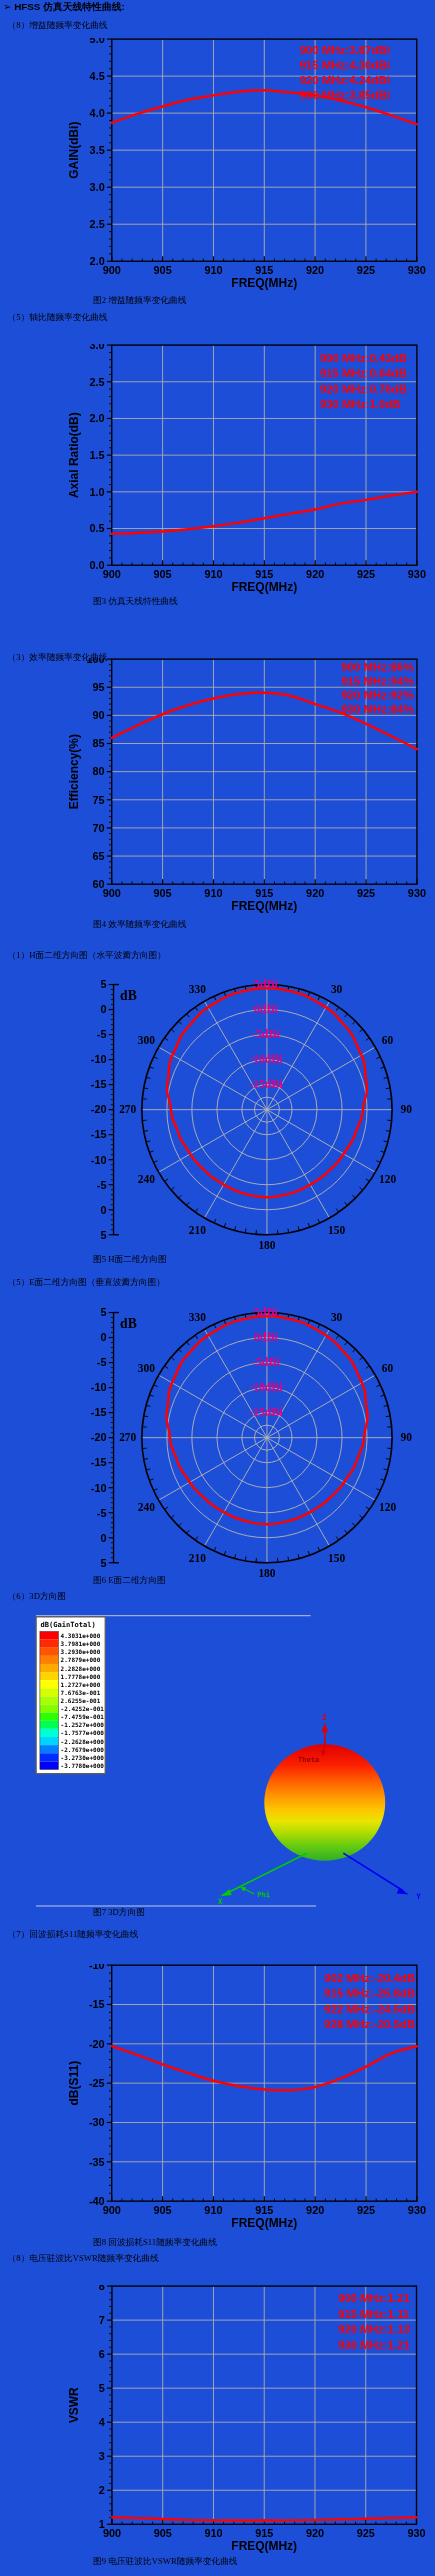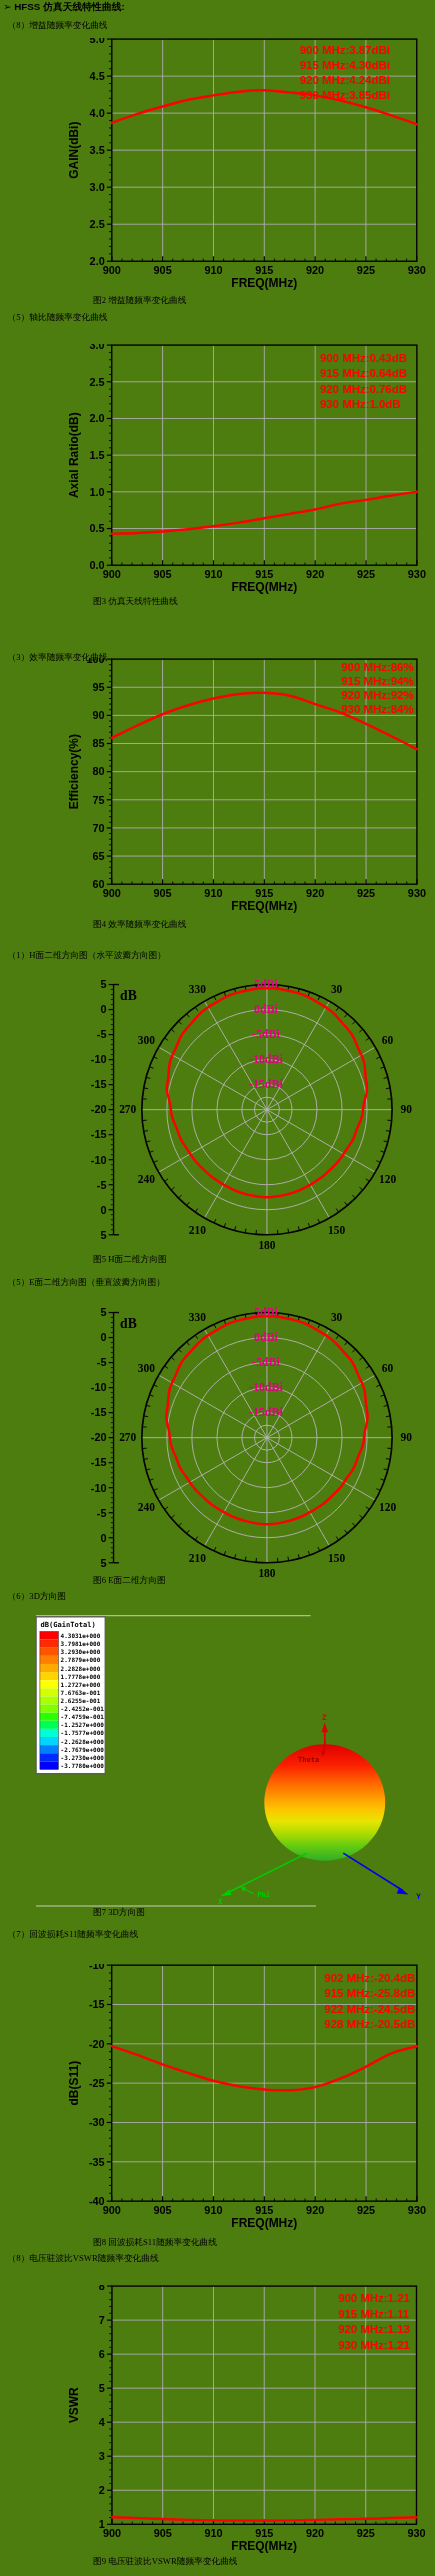--- a/index.html
+++ b/index.html
@@ -1,16 +1,16 @@
 <!DOCTYPE html>
 <html style="font-size:8.7px"><head>
 <meta charset="utf-8">
 <style>
   html,body{margin:0;padding:0;background:#fff}
-  #page{position:relative;width:436px;height:2576px;background:#4d7c0f;overflow:hidden;
+  #page{position:relative;width:436px;height:2576px;background:#1d4ed8;overflow:hidden;
         font-family:"Liberation Serif","DejaVu Serif",serif;}
   .doc-title{position:absolute;top:1.1px;left:3.3px;font:bold 9.8px "Liberation Sans","DejaVu Sans",sans-serif;color:#000;white-space:nowrap}
   .sec{position:absolute;left:7.6px;font:8.7px "Liberation Serif","DejaVu Serif",serif;color:#000;white-space:nowrap}
   .cap{position:absolute;left:93px;width:343px;font:8.7px "Liberation Serif","DejaVu Serif",serif;color:#000}
   svg.chart{position:absolute;left:0}
 </style>
 </head>
 <body>
 
 <div id="page">

